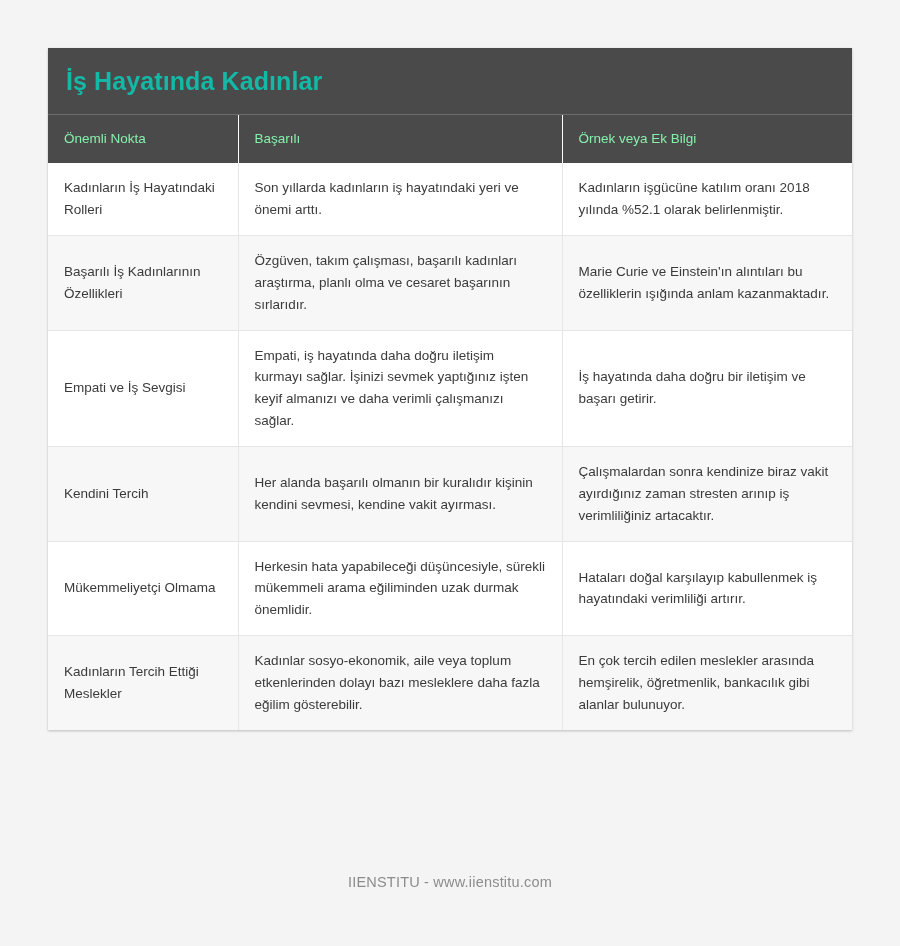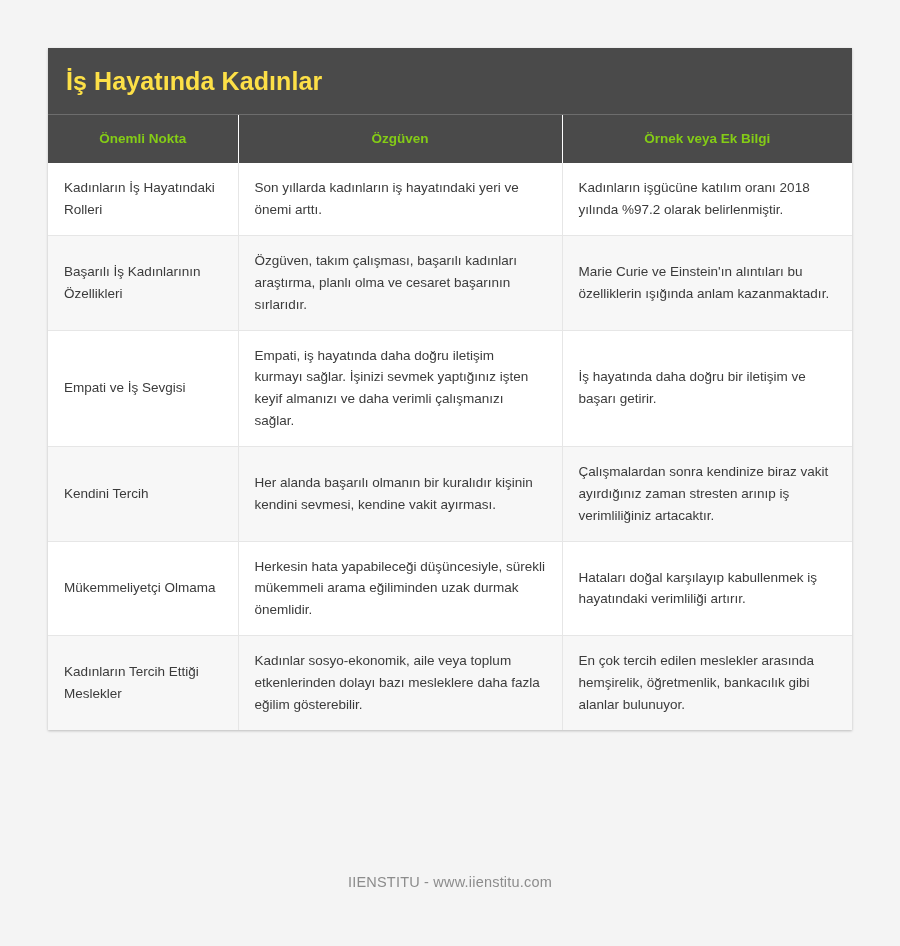--- a/index.html
+++ b/index.html
@@ -23,39 +23,39 @@
     position: absolute;
     left: 48px;
     top: 48px;
     width: 804px;
     background: #ffffff;
     box-shadow: 0 1px 3px rgba(0,0,0,0.14), 0 1px 2px rgba(0,0,0,0.10);
     overflow: hidden;
   }
   .title-bar {
     background: #4a4a4a;
-    color: #fde047;
+    color: #14b8a6;
     padding: 19px 18px 18px 18px;
     font-size: 25px;
     font-weight: bold;
     letter-spacing: 0.1px;
     line-height: 1.15;
     border-bottom: 1px solid #6d6d6d;
   }
   table.data-table {
     border-collapse: collapse;
     width: 100%;
     table-layout: fixed;
   }
   table.data-table thead th {
     background: #4a4a4a;
-    color: #84cc16;
+    color: #86efac;
     font-size: 13.5px;
-    font-weight: bold;
-    text-align: center;
+    font-weight: normal;
+    text-align: left;
     padding: 15px 16px 16px 16px;
     vertical-align: middle;
     border-right: 1px solid #ffffff;
     line-height: 1.3;
   }
   table.data-table thead th:last-child {
     border-right: none;
   }
   table.data-table tbody td {
     font-size: 13.5px;
@@ -103,29 +103,29 @@
 
     <table class="data-table">
       <colgroup>
         <col class="col-1">
         <col class="col-2">
         <col class="col-3">
       </colgroup>
       <thead>
         <tr>
           <th>Önemli Nokta</th>
-          <th>Özgüven</th>
+          <th>Başarılı</th>
           <th>Örnek veya Ek Bilgi</th>
         </tr>
       </thead>
       <tbody>
         <tr>
           <td>Kadınların İş Hayatındaki Rolleri</td>
           <td>Son yıllarda kadınların iş hayatındaki yeri ve önemi arttı.</td>
-          <td>Kadınların işgücüne katılım oranı 2018 yılında %97.2 olarak belirlenmiştir.</td>
+          <td>Kadınların işgücüne katılım oranı 2018 yılında %52.1 olarak belirlenmiştir.</td>
         </tr>
         <tr>
           <td>Başarılı İş Kadınlarının Özellikleri</td>
           <td>Özgüven, takım çalışması, başarılı kadınları araştırma, planlı olma ve cesaret başarının sırlarıdır.</td>
           <td>Marie Curie ve Einstein'ın alıntıları bu özelliklerin ışığında anlam kazanmaktadır.</td>
         </tr>
         <tr>
           <td>Empati ve İş Sevgisi</td>
           <td>Empati, iş hayatında daha doğru iletişim kurmayı sağlar. İşinizi sevmek yaptığınız işten keyif almanızı ve daha verimli çalışmanızı sağlar.</td>
           <td>İş hayatında daha doğru bir iletişim ve başarı getirir.</td>

